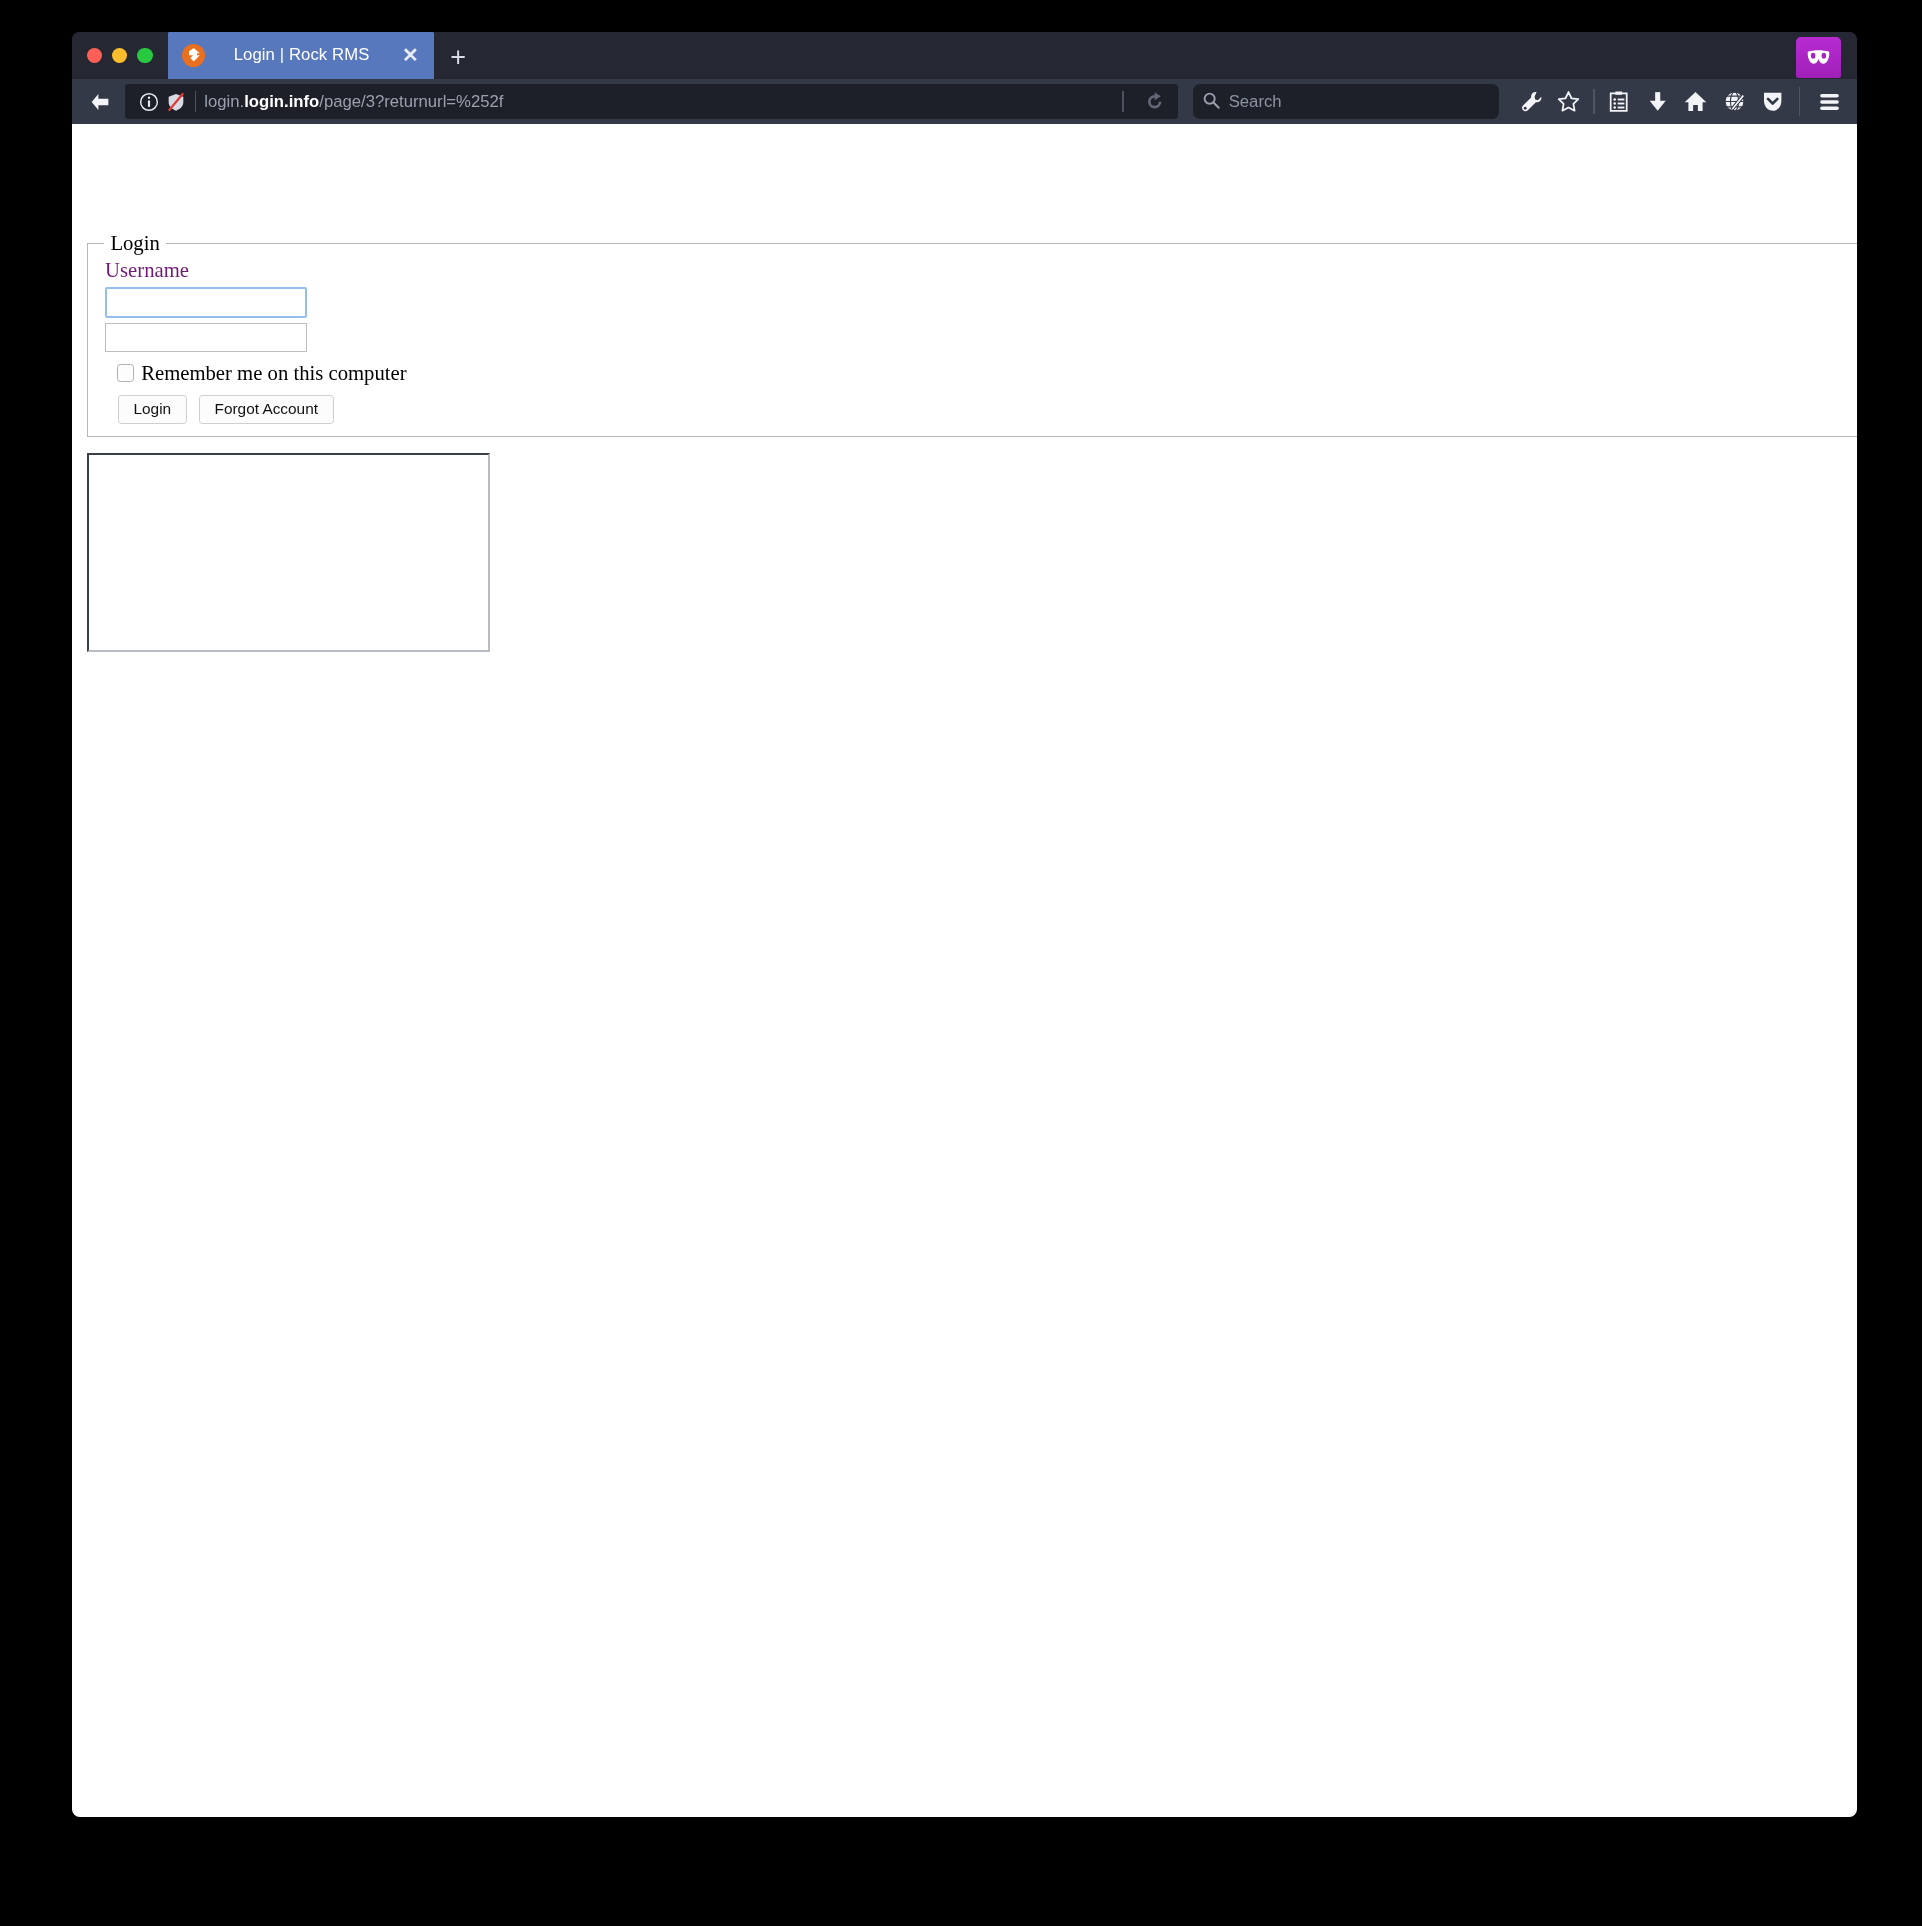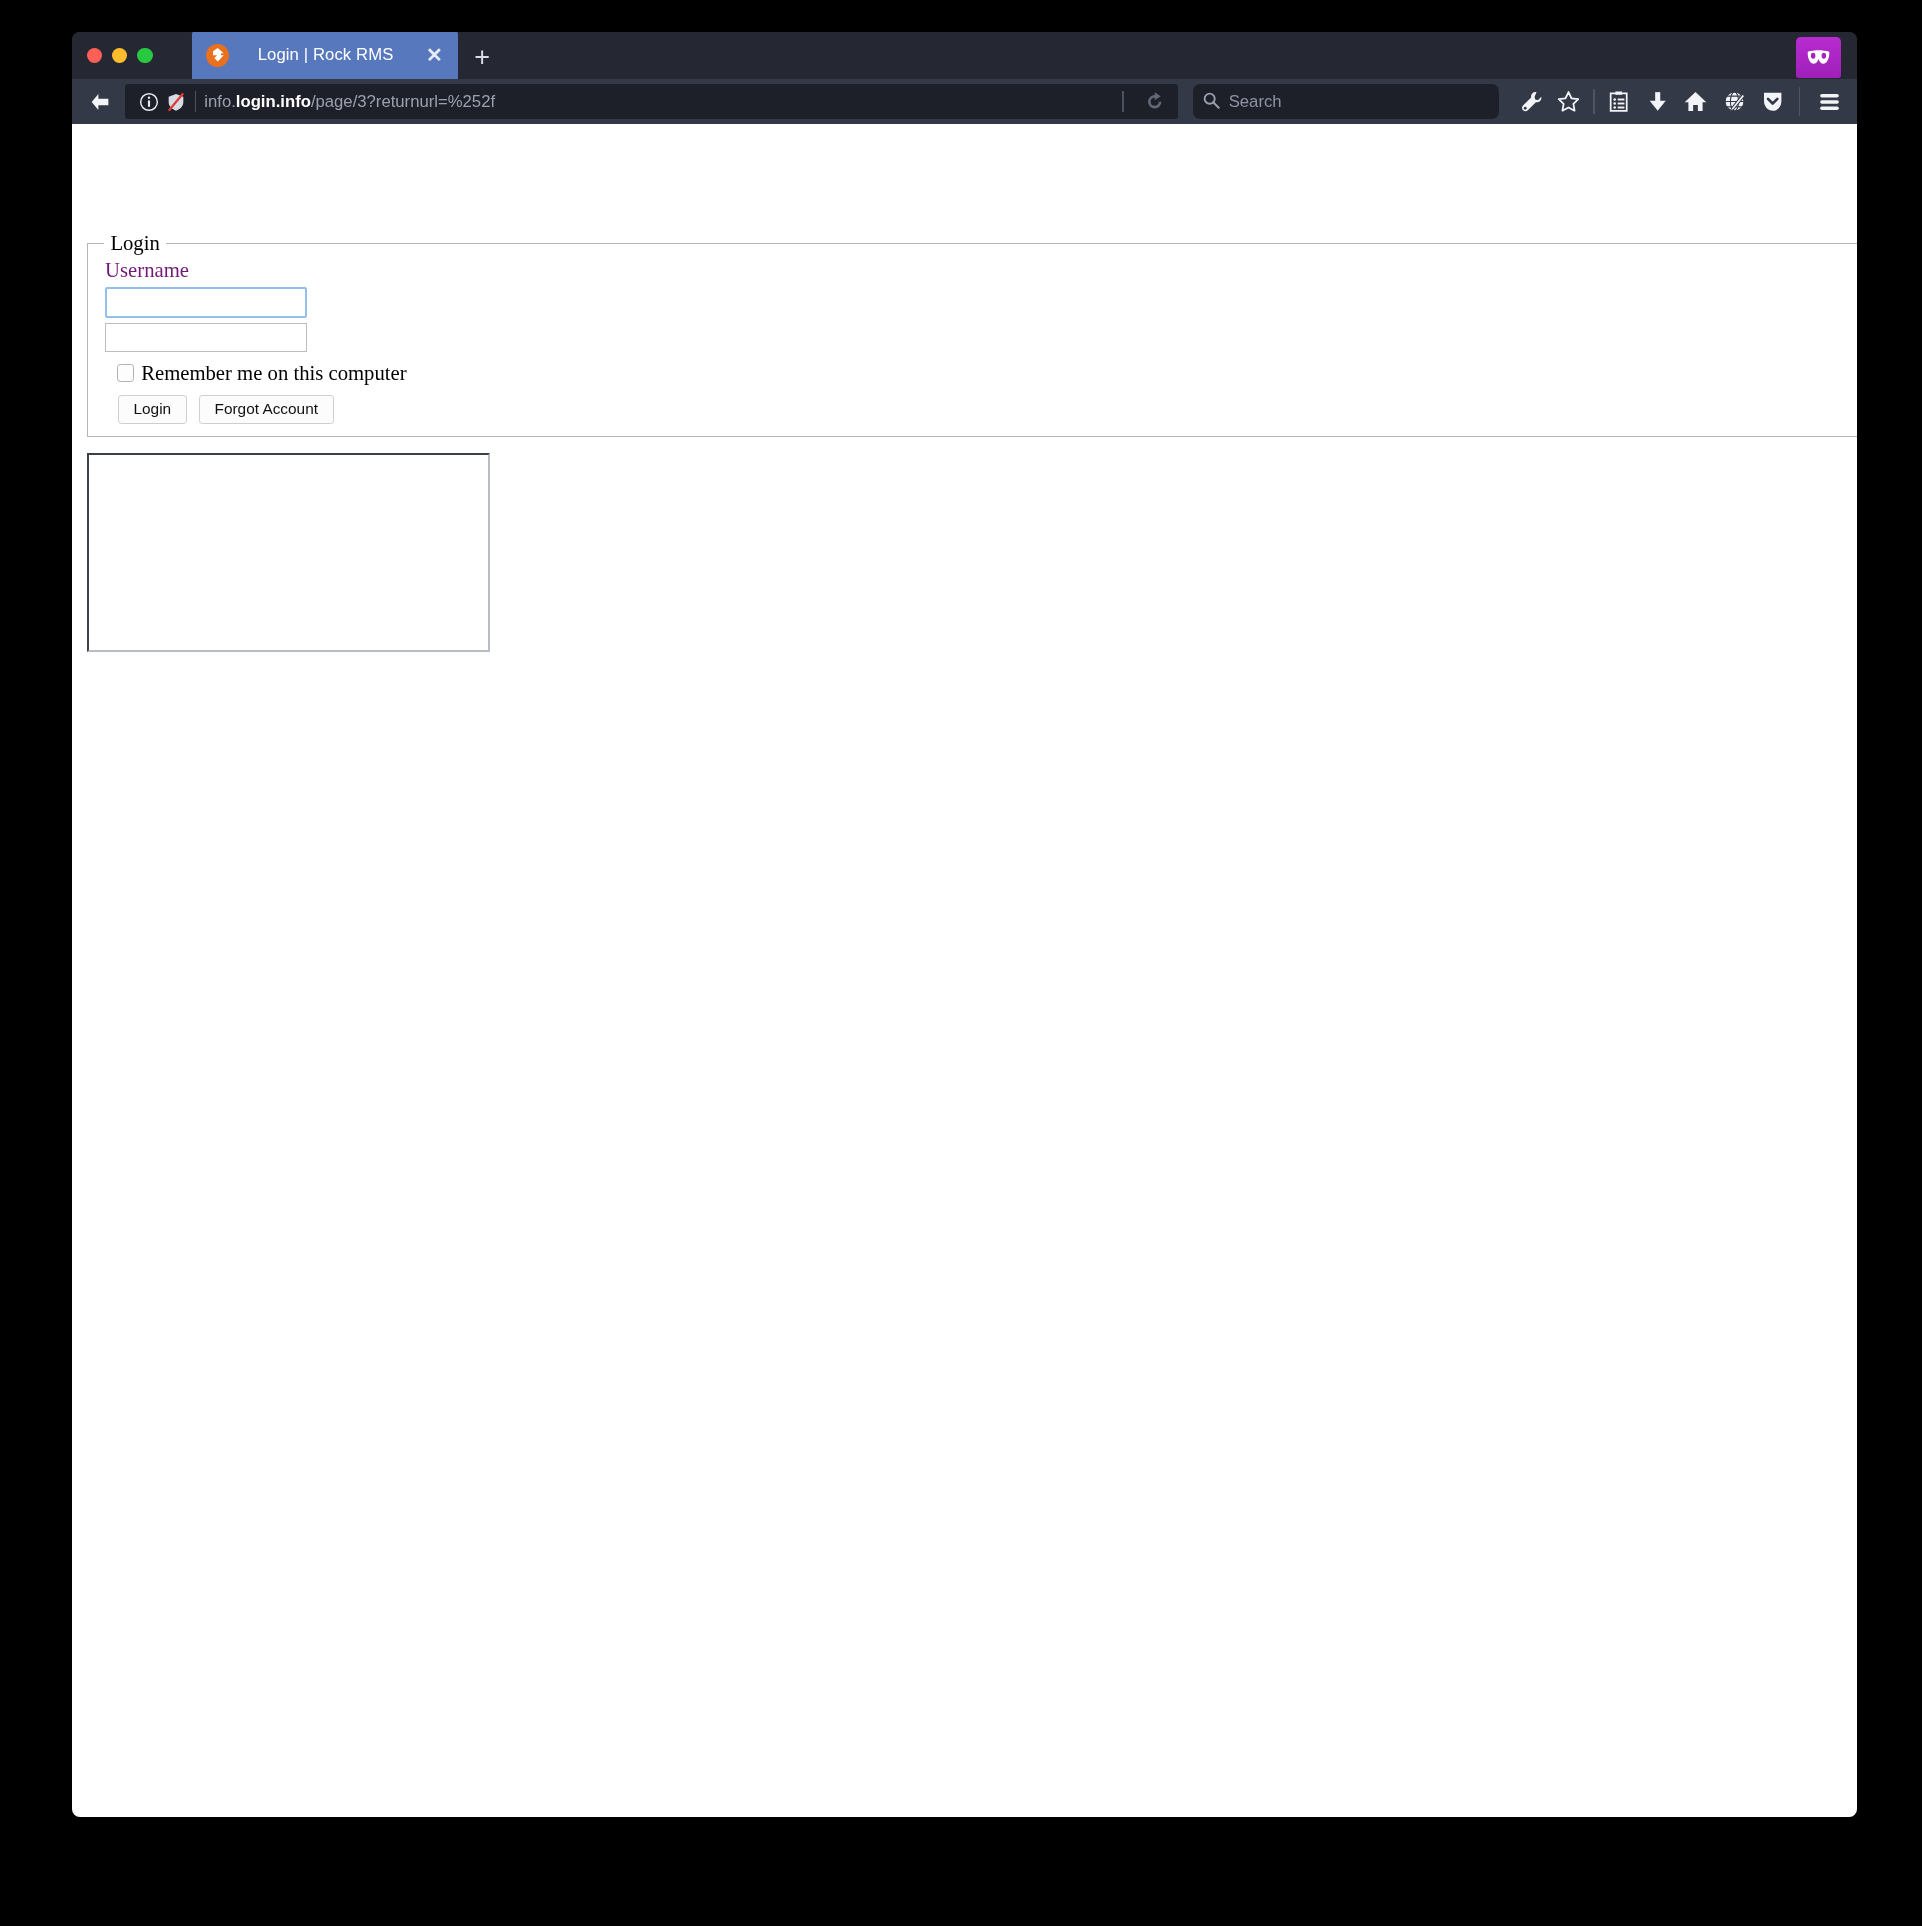--- a/index.html
+++ b/index.html
@@ -57,21 +57,20 @@
   .browser-tab {
     display: flex;
     align-items: center;
     height: 48px;
     width: 266px;
     background: #5878be;
     border-top-left-radius: 3.3px;
     border-top-right-radius: 3.3px;
     padding: 0 10.7px 0 14.7px;
     position: relative;
-    margin-left: 24px;
   }
 
   .tab-favicon {
     width: 23px; height: 23px;
     border-radius: 50%;
     background: #e8701f;
     flex: 0 0 auto;
     position: relative;
     overflow: hidden;
   }
@@ -370,21 +369,21 @@
           <rect x="13.4" y="12.4" width="3.2" height="10" rx="1.4" fill="#e5e8ef"></rect>
         </svg>
       </span>
       <span class="urlbar-icon">
         <svg width="20" height="20" viewBox="0 0 30 30" aria-hidden="true">
           <path d="M15 3 L26 7 L26 15 C26 21.5 21 26 15 28 C9 26 4 21.5 4 15 L4 7 Z" fill="#d8dbe3"></path>
           <line x1="5" y1="27" x2="25" y2="3" stroke="#e03b34" stroke-width="3.4" stroke-linecap="round"></line>
         </svg>
       </span>
       <span class="urlbar-divider"></span>
-      <span id="url-text"><span>info.</span><span class="host-strong">login.info</span><span>/page/3?returnurl=%252f</span></span>
+      <span id="url-text"><span>login.</span><span class="host-strong">login.info</span><span>/page/3?returnurl=%252f</span></span>
       <span class="urlbar-divider"></span>
       <span id="reload-button">
         <svg width="21.4" height="21.4" viewBox="0 0 32 32" aria-hidden="true">
           <path d="M26 16 A10 10 0 1 1 16 6 L16 2 L25 8 L16 14 L16 10 A6 6 0 1 0 22 16 Z" fill="#636878"></path>
         </svg>
       </span>
     </div>
 
     <div id="search-bar">
       <span>

